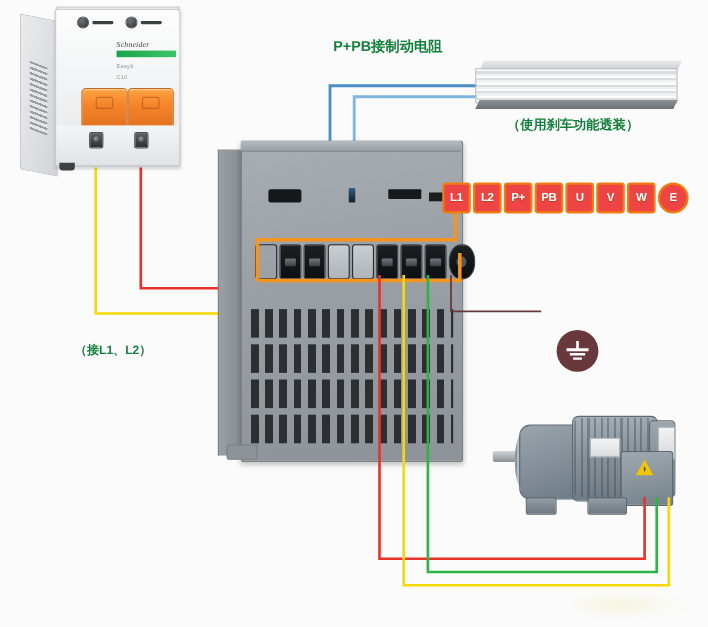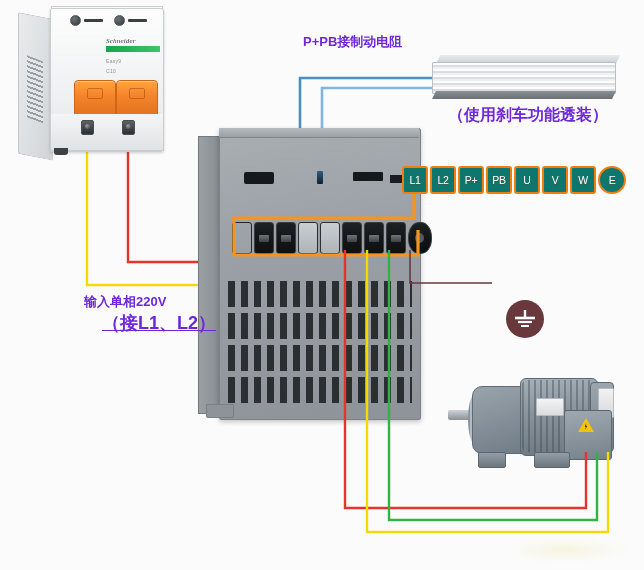--- a/index.html
+++ b/index.html
@@ -79,22 +79,22 @@
   .slot.empty{background:linear-gradient(180deg,#c9ced2,#aeb4b8);border:1px solid #2b2f32;}
   .slot.outline{background:transparent;border:1.6px solid #23272a;}
   .slot i{position:absolute;left:4px;top:12px;width:10px;height:7px;border-radius:1px;
     background:linear-gradient(180deg,#6f757a,#3c4145);}
   .slot.round{width:22px;border-radius:11px/15px;background:linear-gradient(180deg,#1d2023,#0b0d0e);}
   .slot.round i{left:6px;top:10px;width:9px;height:10px;border-radius:50%;background:#55595c;}
 
   
   .termbar{position:absolute;left:402px;top:167px;height:26px;display:flex;gap:2px;align-items:center;}
   .term{width:22px;height:24px;border-radius:3px;
-    background:#0f766e;border:2px solid #ef7d10;
-    color:#ffffff;font-size:10.5px;font-weight:normal;
+    background:#ef4444;border:2px solid #ef7d10;
+    color:#ffffff;font-size:10.5px;font-weight:bold;
     display:flex;align-items:center;justify-content:center;
     text-shadow:0 1px 1px rgba(130,60,0,.55);letter-spacing:-.3px;}
   .term.circle{border-radius:50%;width:24px;height:24px;}
   .termbar-tail{position:absolute;left:390px;top:175px;width:14px;height:8px;background:#1c1f21;}
 
   
   .resistor{position:absolute;left:432px;top:55px;width:186px;height:46px;}
   .res-top{position:absolute;left:6px;top:0;width:180px;height:9px;
     background:linear-gradient(180deg,#e9ecee,#c9ced2);transform:skewX(-26deg);}
   .res-body{position:absolute;left:0;top:7px;width:182px;height:30px;
@@ -127,25 +127,25 @@
   .m-warn::after{content:"";position:absolute;left:-1.5px;top:5px;width:3px;height:7px;background:#2a2a2a;
     clip-path:polygon(60% 0,10% 55%,45% 55%,25% 100%,90% 40%,50% 40%);}
   .m-label{position:absolute;left:88px;top:26px;width:26px;height:16px;border-radius:1px;
     background:linear-gradient(180deg,#f3f4f5,#d9dcde);border:1px solid #b6babd;}
   .m-label2{position:absolute;left:150px;top:16px;width:14px;height:28px;border-radius:1px;
     background:linear-gradient(180deg,#f1f2f3,#d6d9db);border:1px solid #b6babd;}
   .m-foot{position:absolute;top:80px;height:14px;border-radius:2px;
     background:linear-gradient(180deg,#939da5,#6b7780);border:1px solid #5b6770;}
 
   
-  .lbl{position:absolute;color:#6d28d9;font-weight:bold;white-space:nowrap;}
+  .lbl{position:absolute;color:#15803d;font-weight:bold;white-space:nowrap;}
   .lbl-res{left:303px;top:33px;font-size:13px;}
-  .lbl-resnote{left:448px;top:105px;font-size:16px;}
+  .lbl-resnote{left:461px;top:105px;font-size:12px;}
   .lbl-in1{left:84px;top:293px;font-size:13px;}
-  .lbl-in2{left:102px;top:311px;font-size:18px;text-decoration:underline;}
+  .lbl-in2{left:68px;top:311px;font-size:11px;}
   .lbl-out{left:366px;top:538px;font-size:13px;}
   .gnd-box{position:absolute;left:495px;top:272px;
     background:#68383c;border:2px solid #4f2b2e;border-radius:2px;
     padding:3px 9px;color:#ffffff;font-size:13px;font-weight:bold;white-space:nowrap;}
   .gnd-sym{position:absolute;left:506px;top:300px;width:38px;height:38px;border-radius:50%;
     background:#68383c;display:flex;align-items:center;justify-content:center;}
   .wm{position:absolute;left:520px;top:536px;width:112px;height:28px;opacity:.30;
     background:radial-gradient(ellipse at 40% 50%,#e9e49a 0%,rgba(235,232,180,.5) 35%,transparent 70%);}
 </style>
 </head>
@@ -274,21 +274,20 @@
 
     <polyline points="389,250 389,520 597,520 597,452" fill="none" stroke="#2fb344" stroke-width="2.4"></polyline>
 
     <polyline points="367,250 367,532 608,532 608,452" fill="none" stroke="#f5d907" stroke-width="2.4"></polyline>
 
     <polyline points="410,250 410,283 492,283" fill="none" stroke="#68383c" stroke-width="1.6"></polyline>
   </svg>
 
   <div class="lbl lbl-res">P+PB接制动电阻</div>
   <div class="lbl lbl-resnote">（使用刹车功能透装）</div>
-  <div class="lbl lbl-in1">输入单相220V</div>
   <div class="lbl lbl-in2">（接L1、L2）</div>
 
   <div class="gnd-sym">
     <svg width="26" height="22" viewBox="0 0 26 22" aria-hidden="true">
       <line x1="13" y1="2" x2="13" y2="9" stroke="#ffffff" stroke-width="2.4"></line>
       <line x1="3" y1="10" x2="23" y2="10" stroke="#ffffff" stroke-width="2.6"></line>
       <line x1="6" y1="14" x2="20" y2="14" stroke="#ffffff" stroke-width="2.2"></line>
       <line x1="9" y1="18" x2="17" y2="18" stroke="#ffffff" stroke-width="2"></line>
     </svg>
   </div>

